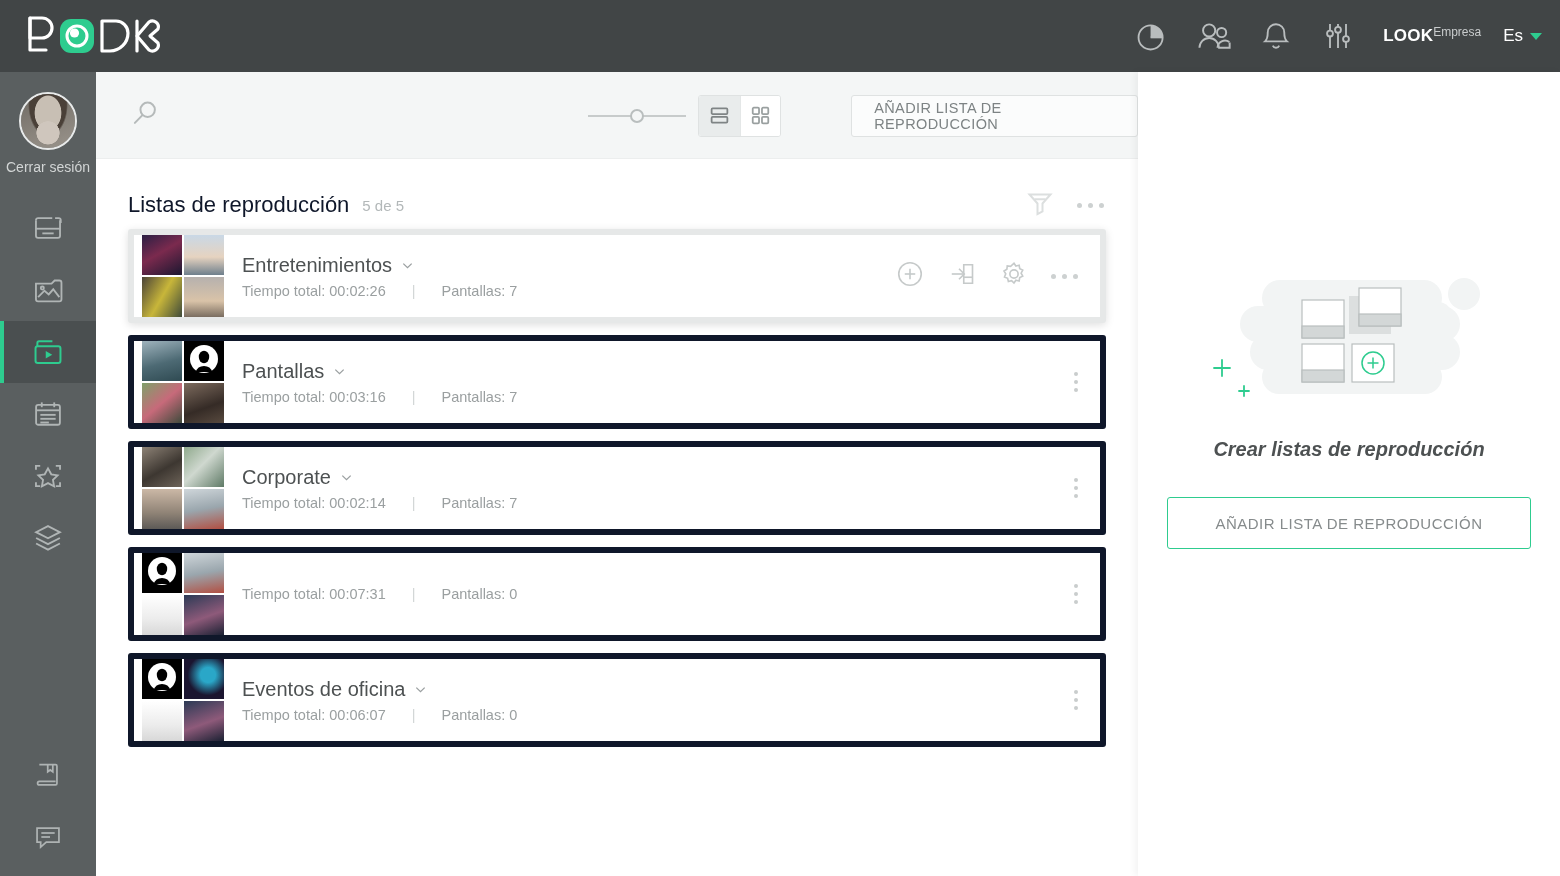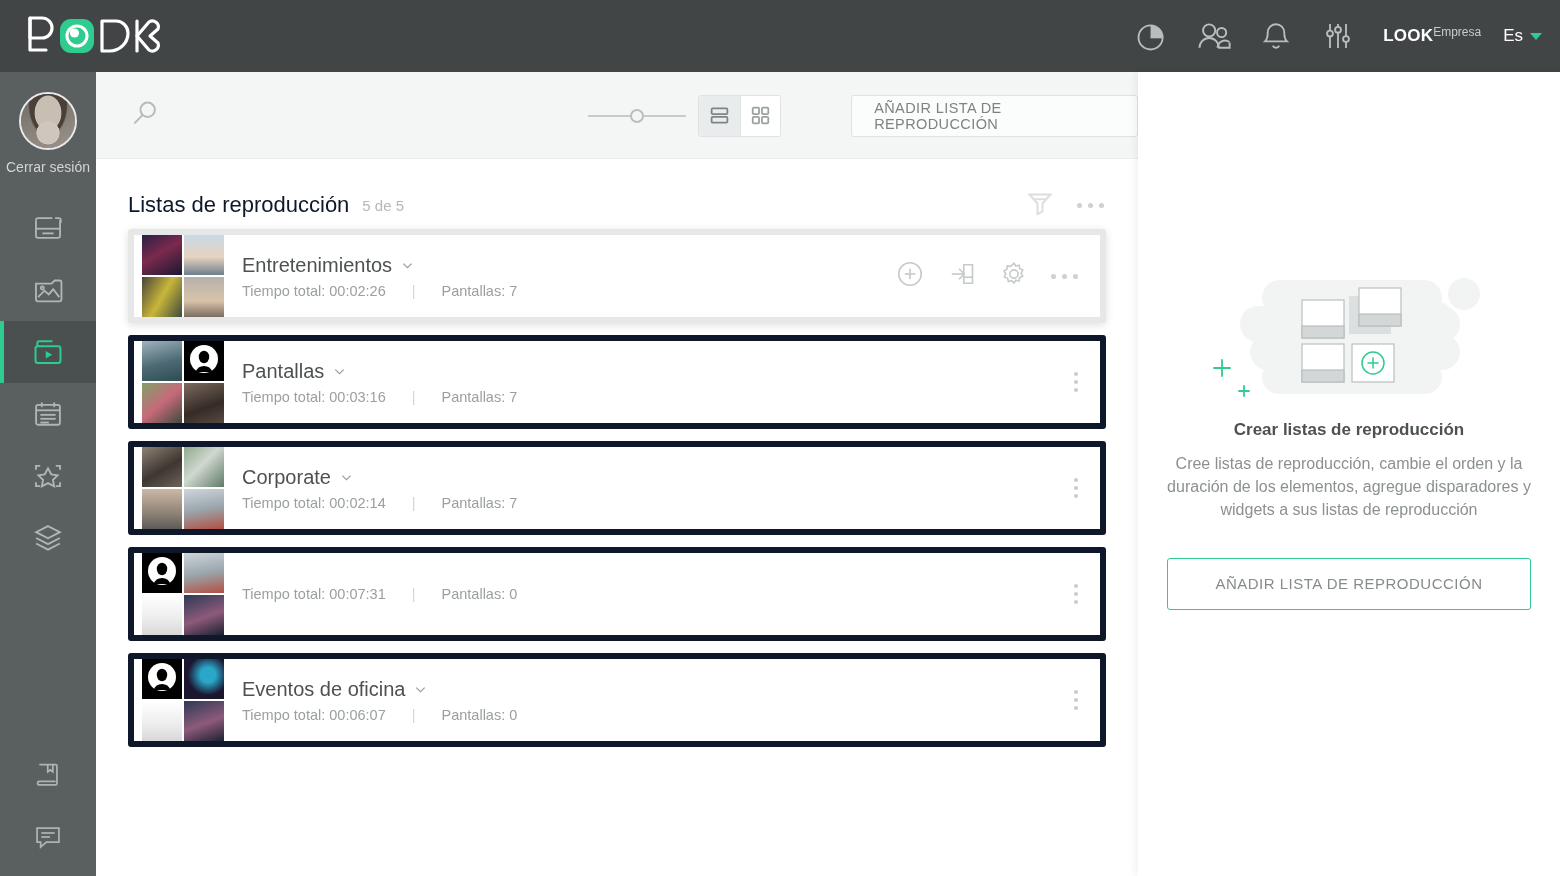--- a/index.html
+++ b/index.html
@@ -142,21 +142,21 @@
   .dots-h i { width: 5px; height: 5px; border-radius: 50%; background: #cdd1d1; display: block; }
 
   
   .rightpanel {
     position: absolute; top: 72px; left: 1138px; width: 422px; height: 804px;
     background: #ffffff; box-shadow: -3px 0 7px rgba(0,0,0,.05);
     display: flex; flex-direction: column; align-items: center;
   }
   .illus { margin-top: 190px; width: 350px; height: 150px; position: relative; }
   .panel-title {
-    margin-top: 8px; font-size: 17px; font-weight: bold; color: #4d5152; text-align: center;
+    margin-top: 26px; font-size: 20px; font-weight: bold; color: #4d5152; text-align: center; font-style: italic;
   }
   .panel-desc {
     margin-top: 12px; width: 372px; text-align: center; font-size: 16px;
     color: #8b9091; line-height: 1.45;
   }
   .panel-btn {
     margin-top: 36px; width: 364px; height: 52px; border: 1px solid #2ecc8f; border-radius: 3px;
     display: flex; align-items: center; justify-content: center;
     color: #868b8c; font-size: 15px; letter-spacing: .5px; background: #ffffff; cursor: pointer;
   }
@@ -570,15 +570,14 @@
         <circle cx="199" cy="101" r="11" fill="none" stroke="#2ecc8f" stroke-width="1.5"></circle>
         <path d="M199 95.5 v11 M193.5 101 h11" stroke="#2ecc8f" stroke-width="1.5"></path>
       </g>
       <g stroke="#2ecc8f" stroke-width="1.8" stroke-linecap="round">
         <path d="M48 98 v16 M40 106 h16"></path>
         <path d="M70 124 v10 M65 129 h10"></path>
       </g>
     </svg>
   </div>
   <div class="panel-title">Crear listas de reproducción</div>
-  <div class="panel-desc">Cree listas de reproducción, cambie el orden y la duración de los elementos, agregue disparadores y widgets a sus listas de reproducción</div>
   <div class="panel-btn">AÑADIR LISTA DE REPRODUCCIÓN</div>
 </div>
 
 </body></html>

